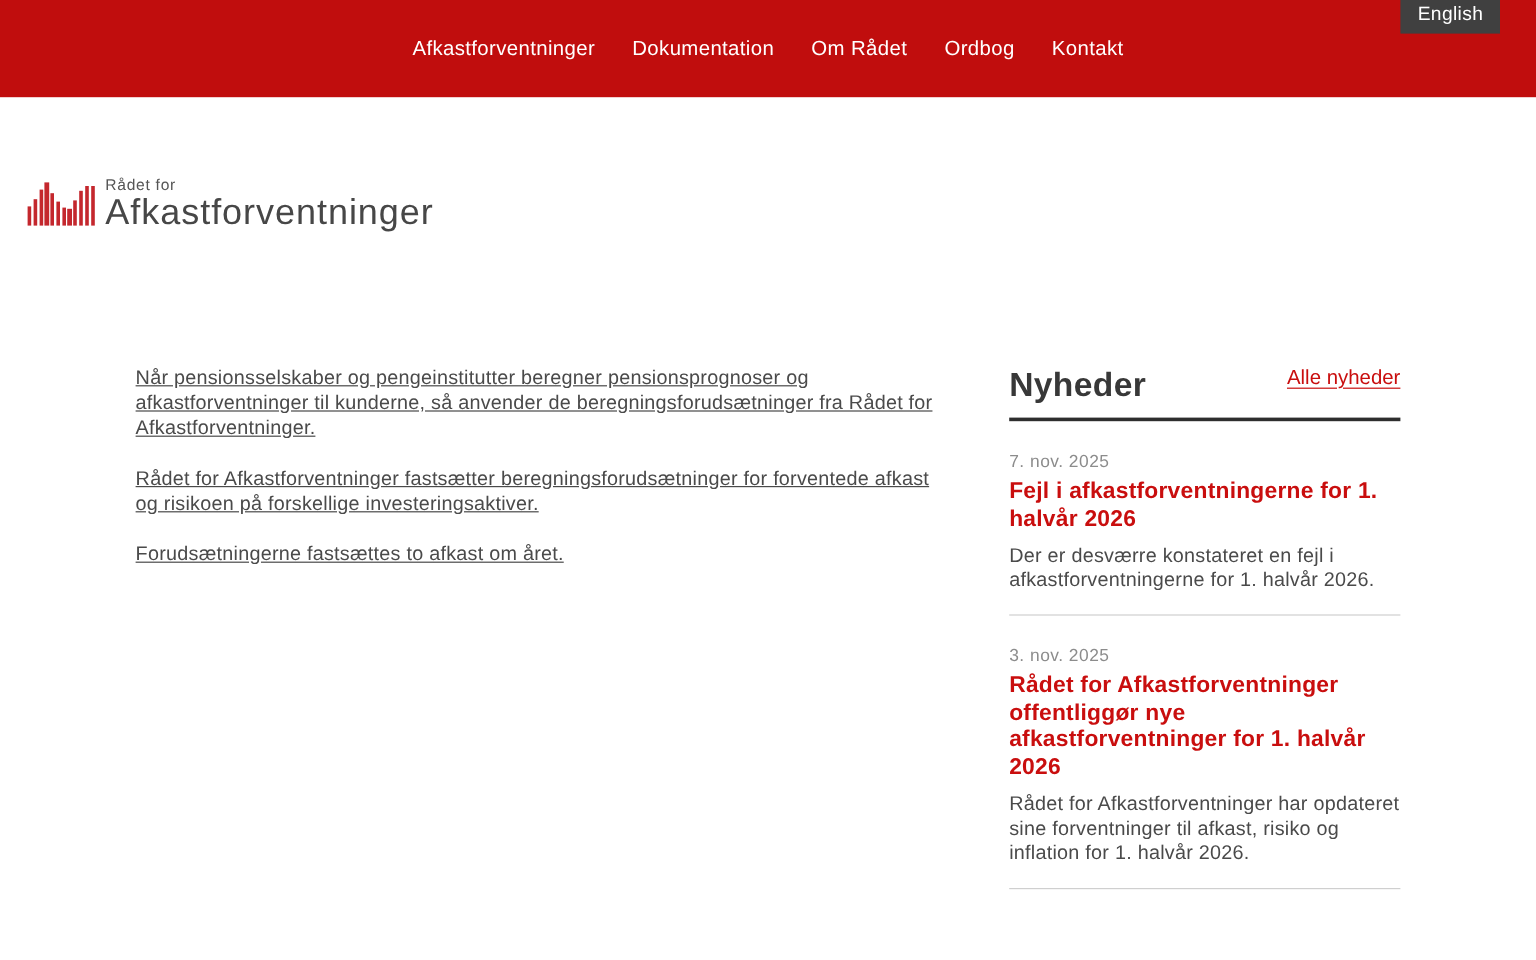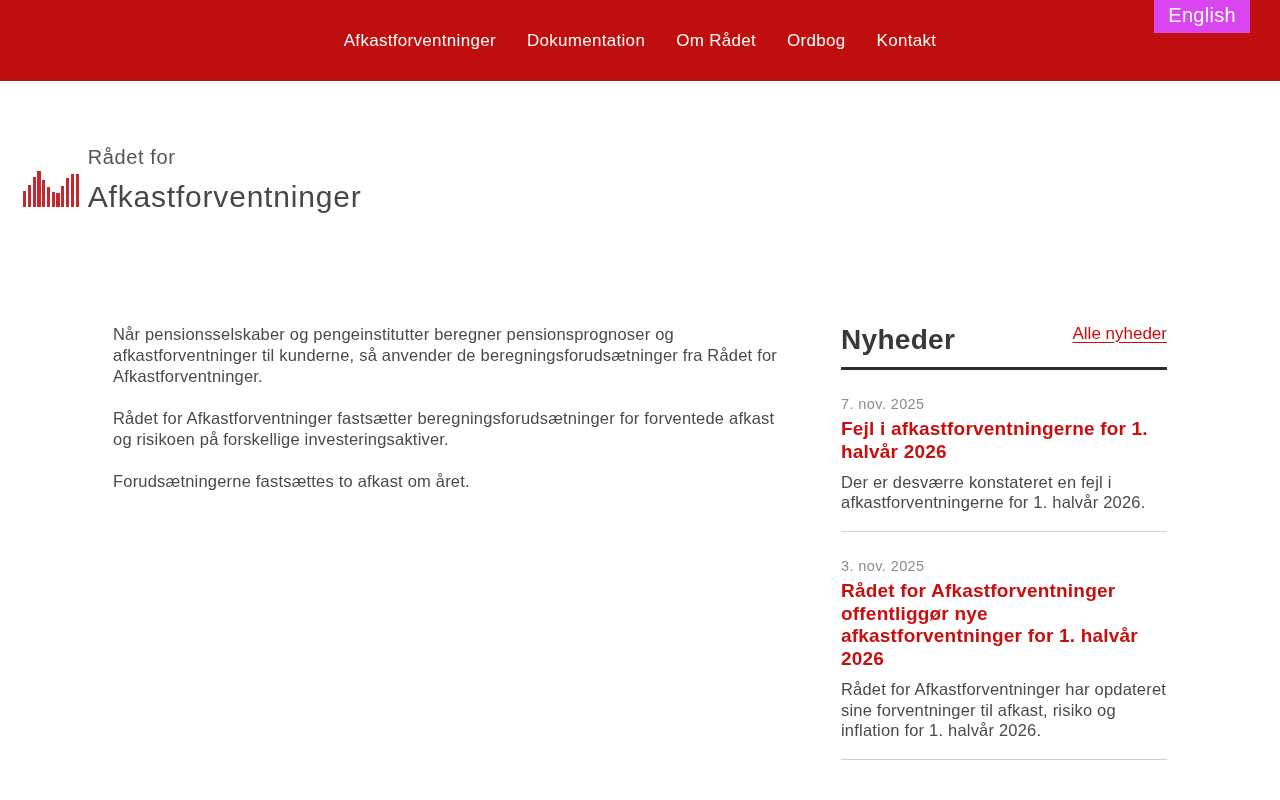--- a/index.html
+++ b/index.html
@@ -27,23 +27,23 @@
     font-size: 17px;
     font-weight: 500;
     letter-spacing: 0.3px;
     text-decoration: none;
     cursor: pointer;
   }
   .lang-btn {
     position: absolute;
     top: 0;
     right: 30px;
-    background: #d946ef;
+    background: #404040;
     color: #ffffff;
-    font-size: 20px;
+    font-size: 16px;
     letter-spacing: 0.3px;
     padding: 4px 14px 6px 14px;
     text-decoration: none;
     cursor: pointer;
   }
 
   
   .logo-row {
     display: flex;
     align-items: flex-end;
@@ -56,24 +56,24 @@
     gap: 1.6px;
     height: 38px;
     padding-bottom: 5px;
   }
   .logo-bars .bar {
     width: 3.2px;
     background: #c4272d;
   }
   .logo-text { line-height: 1; }
   .logo-top {
-    font-size: 20px;
+    font-size: 13px;
     color: #565656;
     letter-spacing: 0.6px;
-    margin-bottom: 15px;
+    margin-bottom: 3px;
   }
   .logo-main {
     font-size: 30px;
     font-weight: 500;
     color: #474747;
     letter-spacing: 0.8px;
   }
 
   
   .main-grid {
@@ -85,20 +85,21 @@
   }
 
   
   .intro p {
     margin: 0 0 21px 0;
     font-size: 16.5px;
     line-height: 1.27;
     letter-spacing: 0.2px;
     color: #4a4a4a;
     max-width: 680px;
+    text-decoration: underline;
   }
 
   
   .news-header {
     display: flex;
     justify-content: space-between;
     align-items: flex-start;
     border-bottom: 3px solid #2e2e2e;
     padding-bottom: 11px;
   }

